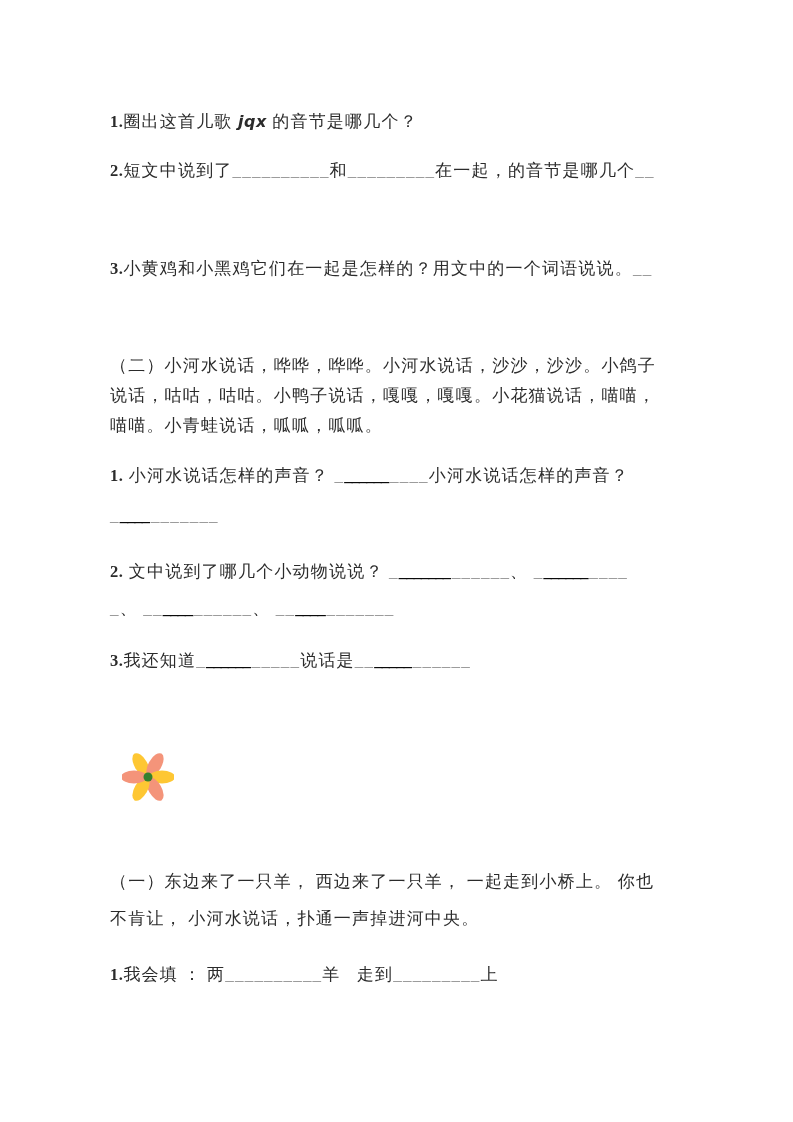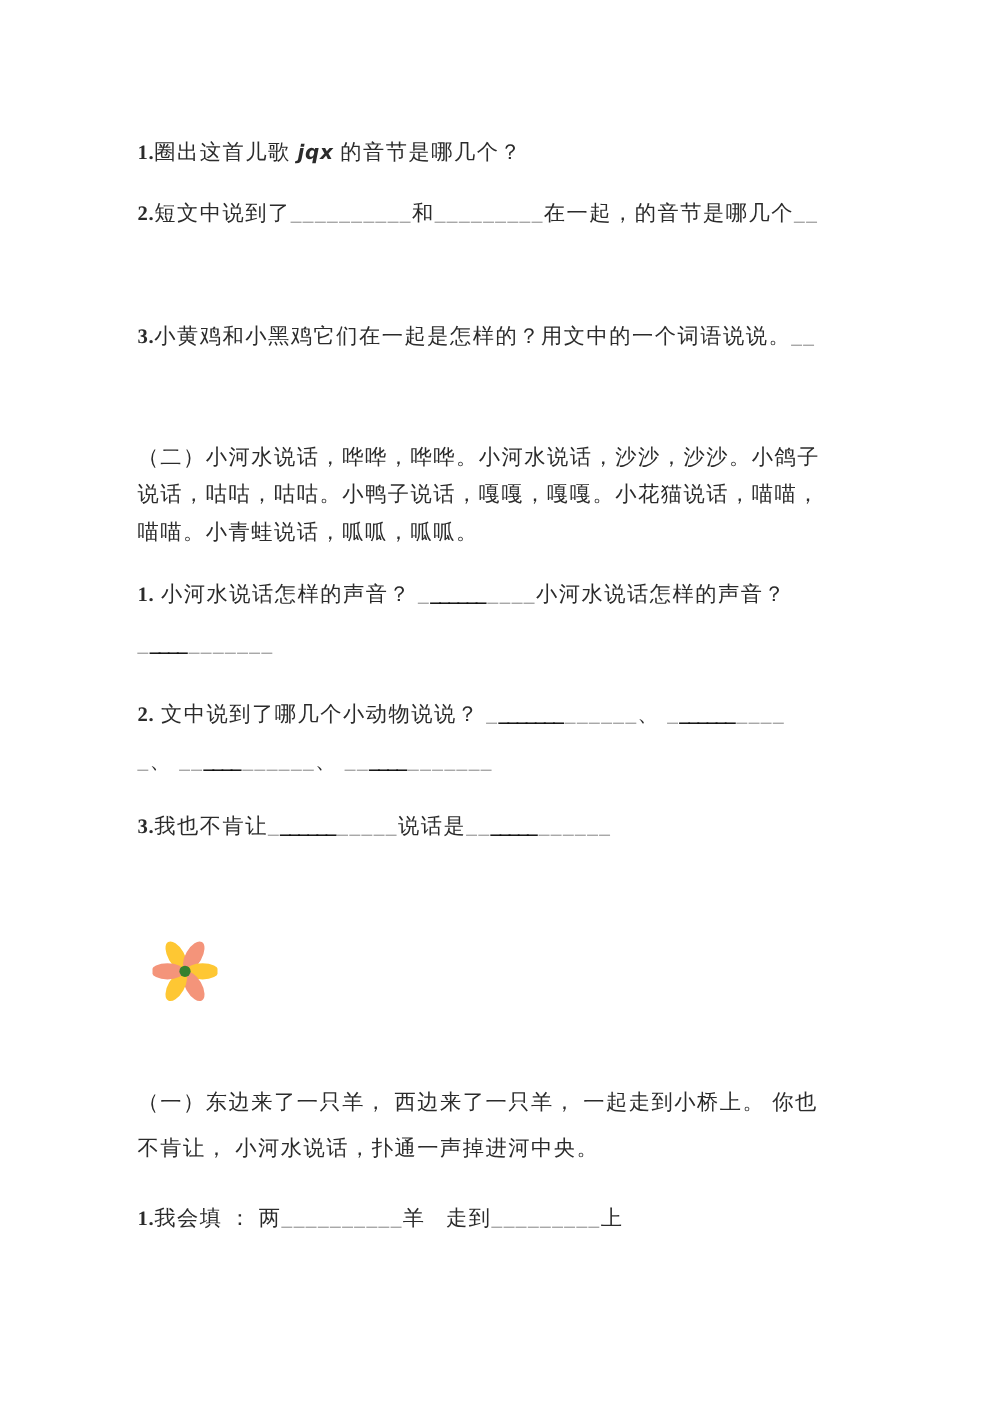--- a/index.html
+++ b/index.html
@@ -67,21 +67,21 @@
   <p class="ln" style="top:253px"><span class="run-num">3.</span><span class="run-text">小黄鸡和小黑鸡它们在一起是怎样的？用文中的一个词语说说。</span><span class="run-blank">__</span></p>
 
   <p class="ln" style="top:350px"><span class="run-text">（二）小河水说话，哗哗，哗哗。小河水说话，沙沙，沙沙。小鸽子</span></p>
   <p class="ln" style="top:380px"><span class="run-text">说话，咕咕，咕咕。小鸭子说话，嘎嘎，嘎嘎。小花猫说话，喵喵，</span></p>
   <p class="ln" style="top:410px"><span class="run-text">喵喵。小青蛙说话，呱呱，呱呱。</span></p>
 
   <p class="ln" style="top:460px"><span class="run-num">1.</span><span class="run-text"> 小河水说话怎样的声音？ </span><span class="run-blank">_</span><span class="run-bblank">______</span><span class="run-blank">____</span><span class="run-text">小河水说话怎样的声音？</span></p>
   <p class="ln" style="top:500px"><span class="run-blank">_</span><span class="run-bblank">____</span><span class="run-blank">_______</span></p>
   <p class="ln" style="top:556px"><span class="run-num">2.</span><span class="run-text"> 文中说到了哪几个小动物说说？ </span><span class="run-blank">_</span><span class="run-bblank">_______</span><span class="run-blank">______</span><span class="run-text">、 </span><span class="run-blank">_</span><span class="run-bblank">______</span><span class="run-blank">____</span></p>
   <p class="ln" style="top:593px"><span class="run-blank">_</span><span class="run-text">、 </span><span class="run-blank">__</span><span class="run-bblank">____</span><span class="run-blank">______</span><span class="run-text">、 </span><span class="run-blank">__</span><span class="run-bblank">____</span><span class="run-blank">_______</span></p>
-  <p class="ln" style="top:645px"><span class="run-num">3.</span><span class="run-text">我也不肯让</span><span class="run-blank">_</span><span class="run-bblank">______</span><span class="run-blank">_____</span><span class="run-text">说话是</span><span class="run-blank">__</span><span class="run-bblank">_____</span><span class="run-blank">______</span></p>
+  <p class="ln" style="top:645px"><span class="run-num">3.</span><span class="run-text">我还知道</span><span class="run-blank">_</span><span class="run-bblank">______</span><span class="run-blank">_____</span><span class="run-text">说话是</span><span class="run-blank">__</span><span class="run-bblank">_____</span><span class="run-blank">______</span></p>
 
   <svg class="flower" width="52" height="52" viewBox="0 0 52 52" xmlns="http://www.w3.org/2000/svg">
     <g transform="rotate(-30 26 27)">
         <ellipse cx="26" cy="13" rx="6.5" ry="13" fill="#fec733"></ellipse>
       </g>
     <g transform="rotate(30 26 27)">
         <ellipse cx="26" cy="13" rx="6.5" ry="13" fill="#f4947a"></ellipse>
       </g>
     <g transform="rotate(90 26 27)">
         <ellipse cx="26" cy="13" rx="6.5" ry="13" fill="#fec733"></ellipse>

